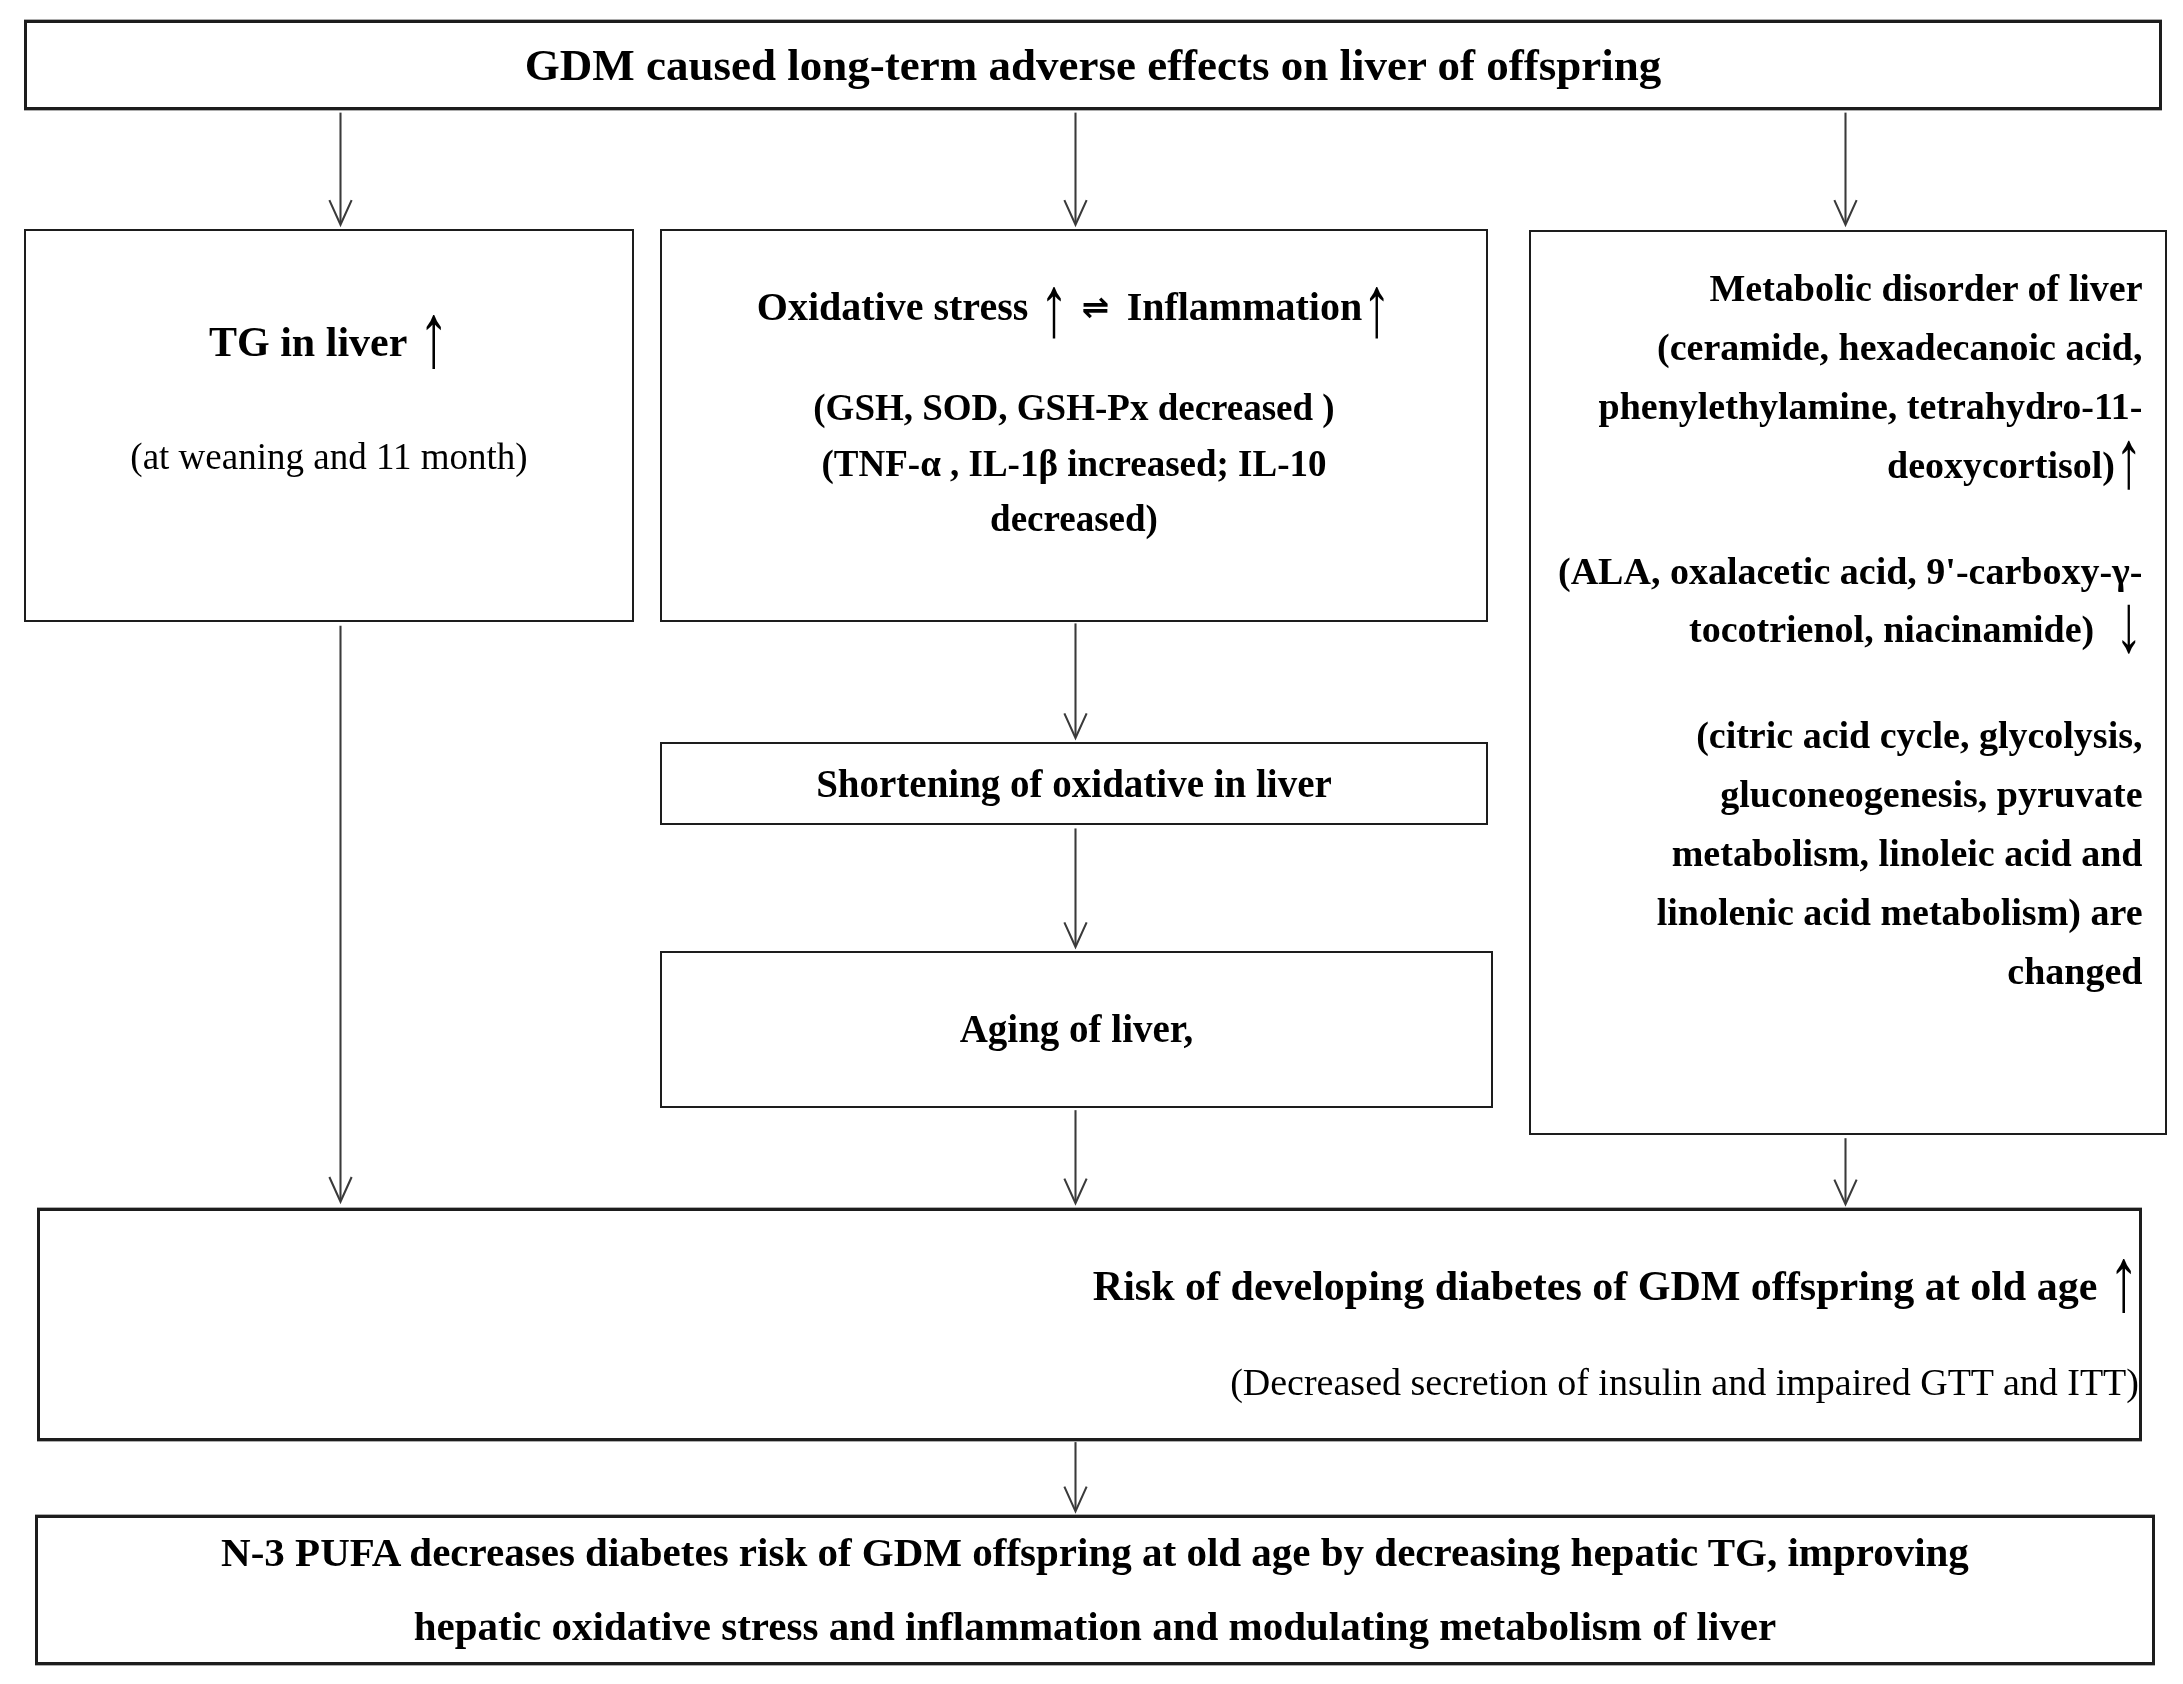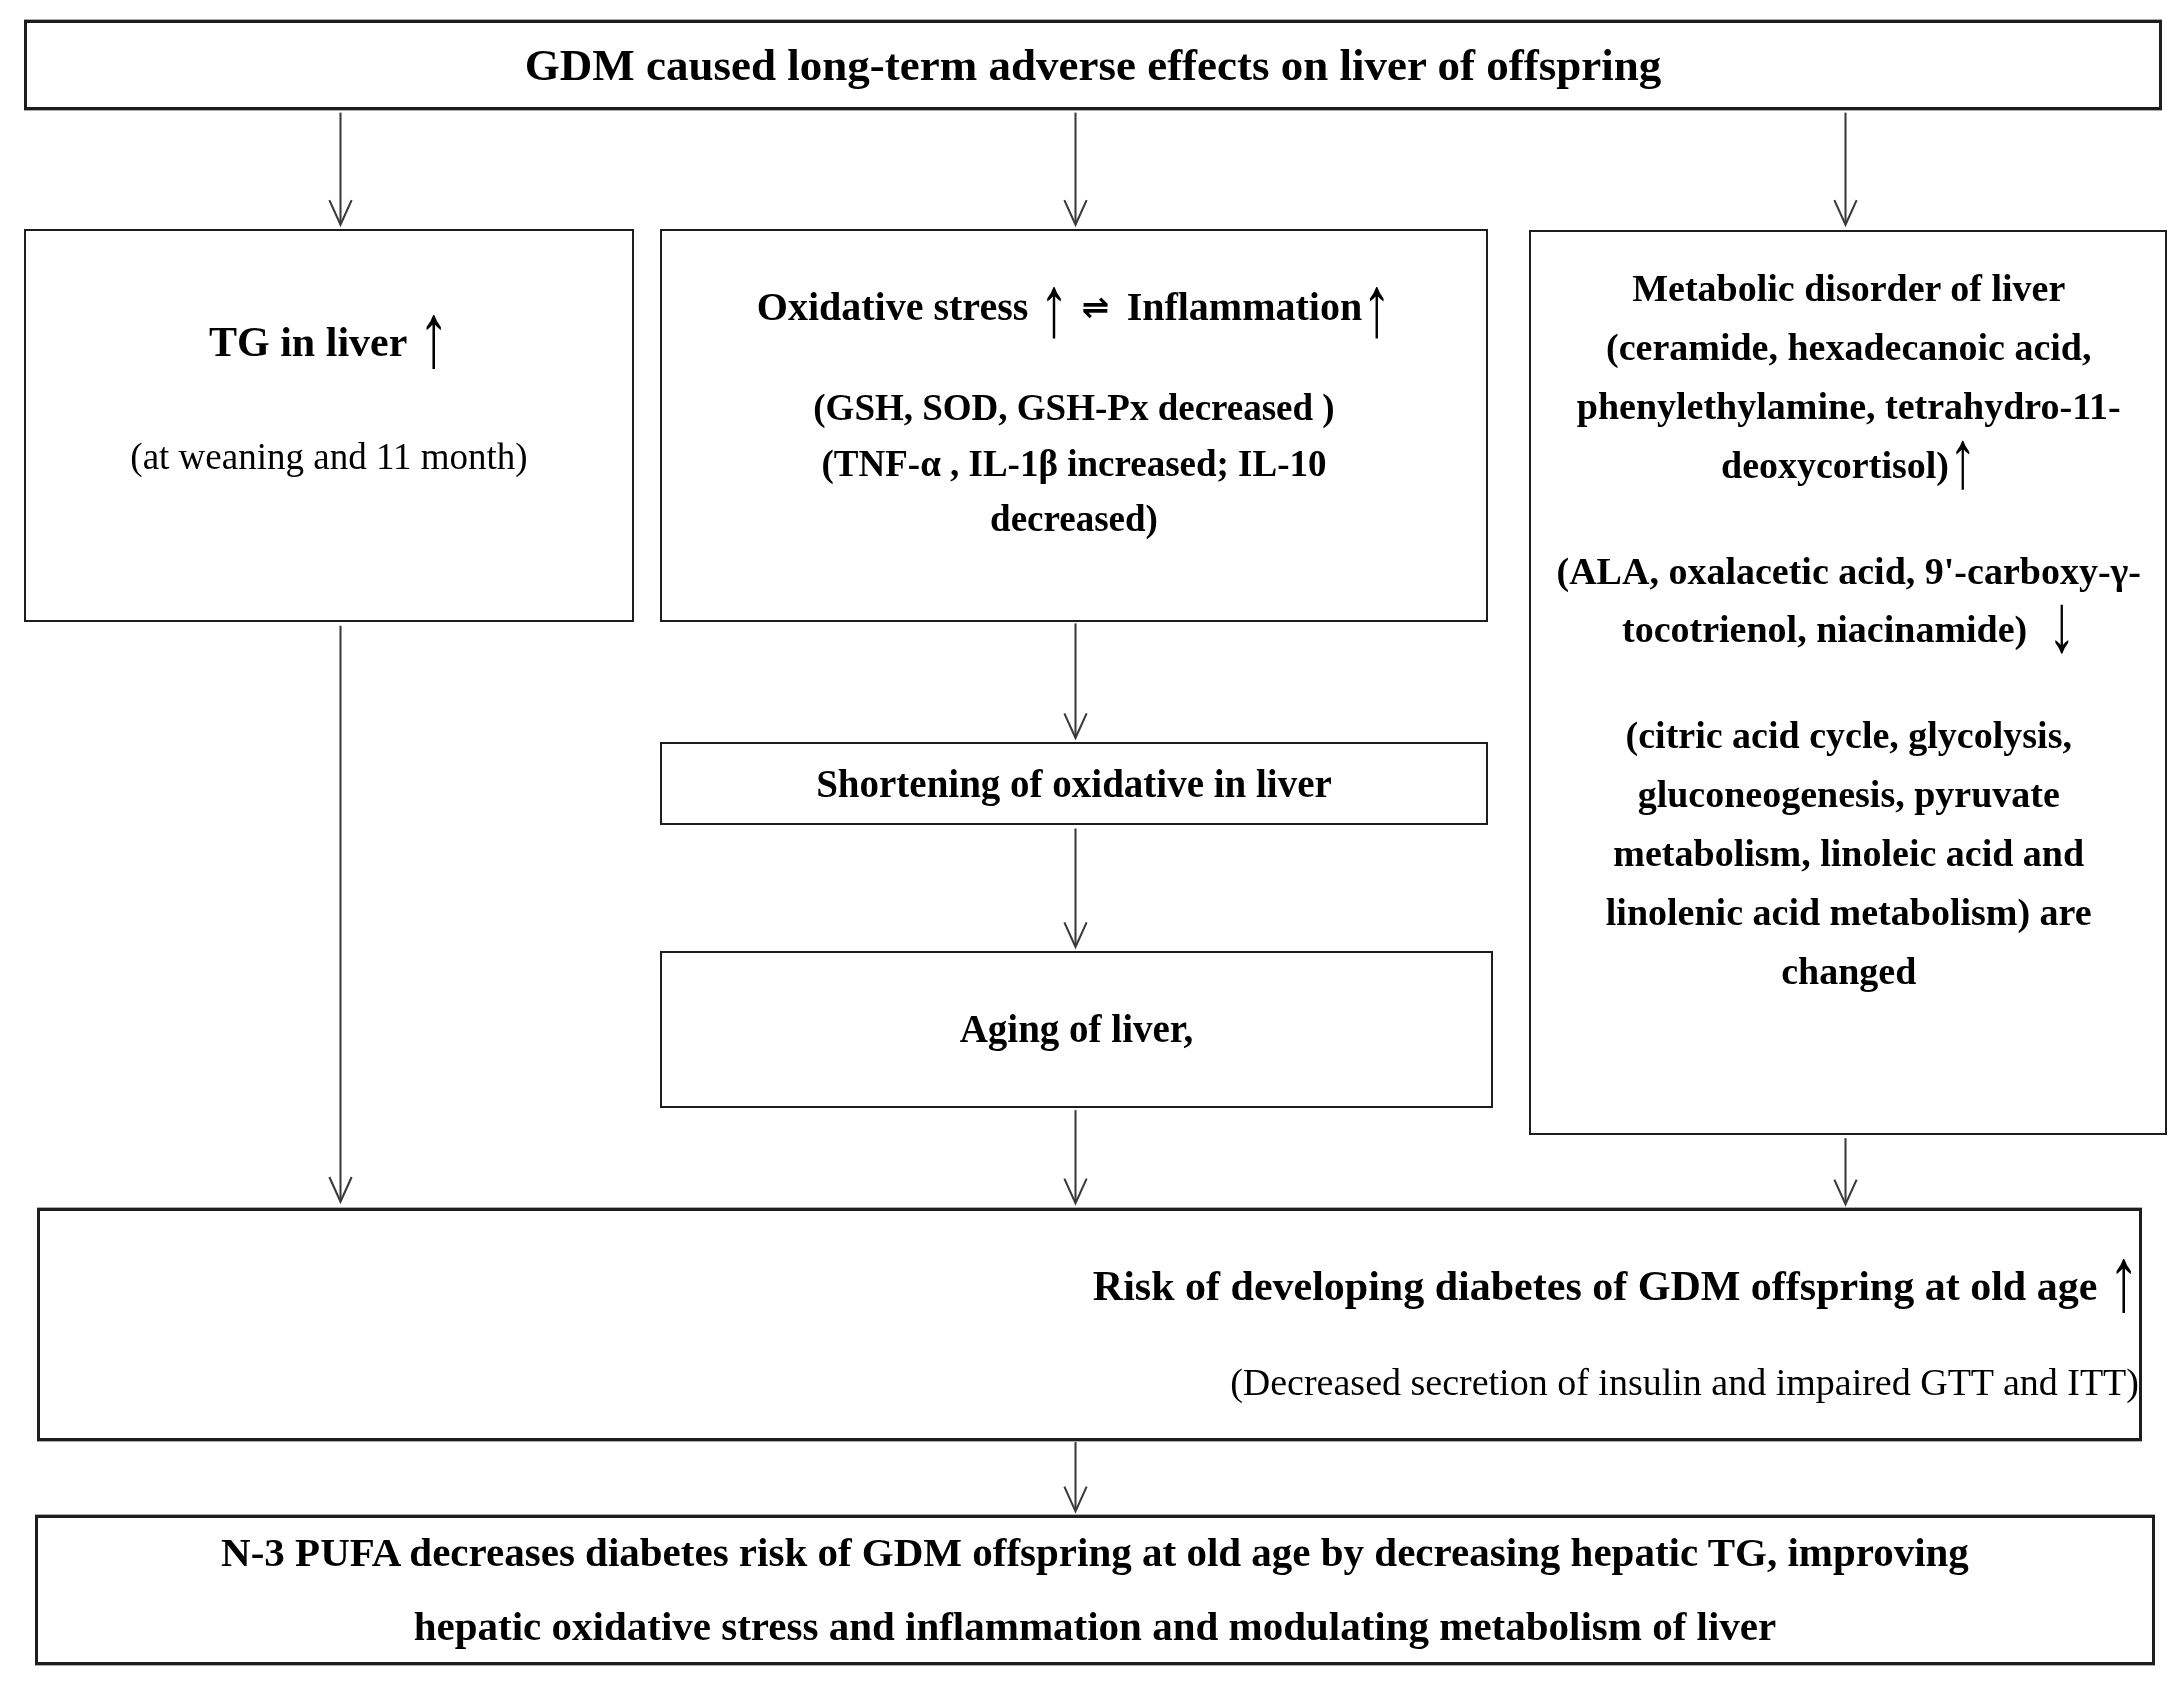--- a/index.html
+++ b/index.html
@@ -27,21 +27,21 @@
     justify-content: center;
     text-align: center;
   }
   .box.wide { border-width: 3.2px; box-shadow: 0 0.8px 0 #9a9a9a, 0 -0.8px 0 #9a9a9a; }
 
   .top-box    { left: 24px;   top: 20px;   width: 2138px; height: 90px; }
   .tg-box     { left: 24px;   top: 229px;  width: 610px;  height: 393px; padding-bottom: 55px; }
   .ox-box     { left: 660px;  top: 229px;  width: 828px; height: 393px; padding-bottom: 21px; }
   .met-box    { left: 1529px; top: 230px;  width: 638px;  height: 905px;
                 align-items: flex-start; justify-content: flex-start;
-                text-align: center; padding: 27px 22.5px 16px 24px; }
+                text-align: right; padding: 27px 22.5px 16px 24px; }
   .tel-box    { left: 660px;  top: 742px;  width: 828px; height: 83px; }
   .age-box    { left: 660px;  top: 951px; width: 833px; height: 157px; }
   .risk-box   { left: 37px;   top: 1208px; width: 2105px; height: 233px; padding-top: 17.7px; align-items: flex-end; }
   .concl-box  { left: 35px;   top: 1515px; width: 2120px; height: 150px; }
 
   .t-top      { font-size: 45px; font-weight: bold; }
   .t-title    { font-size: 42px; font-weight: bold; }
   .t-oxtitle  { font-size: 40px; font-weight: bold; display: flex; align-items: center; justify-content: center; }
   .t-note     { font-size: 37px; font-weight: normal; }
   .t-boldnote { font-size: 37px; font-weight: bold; line-height: 1.5; }

